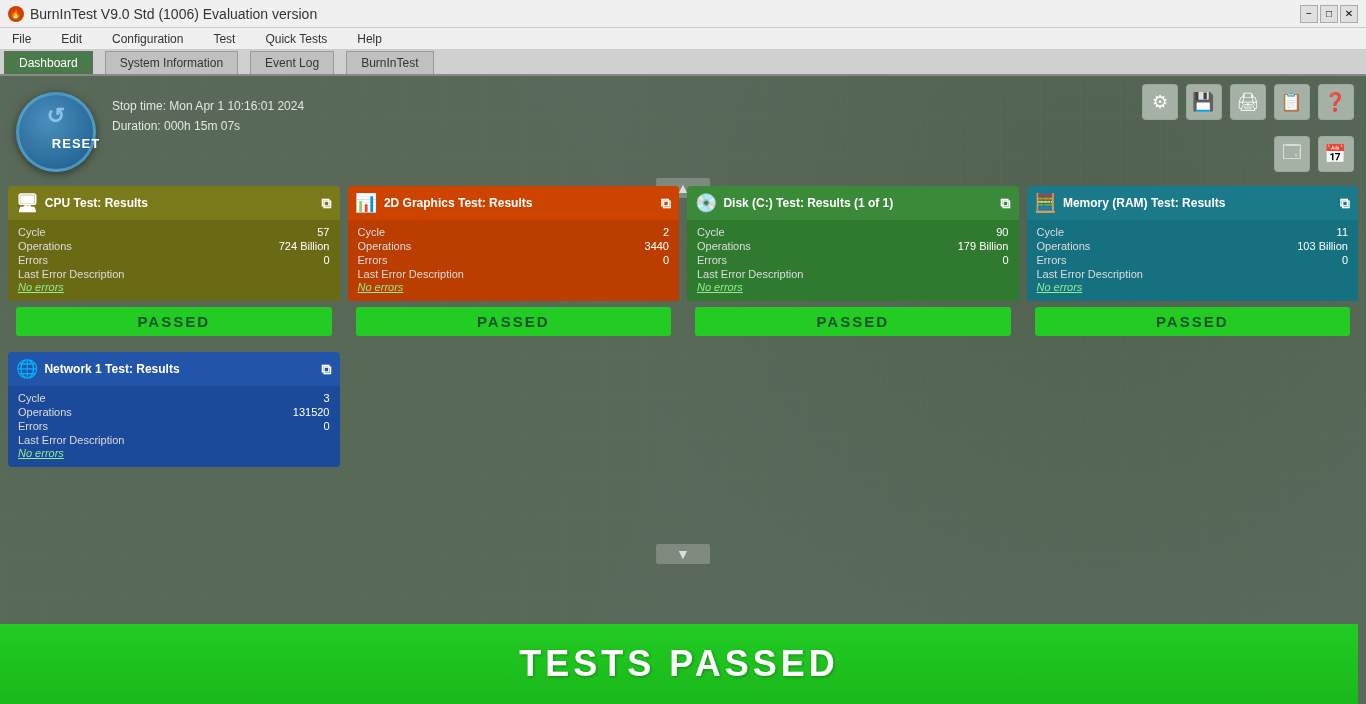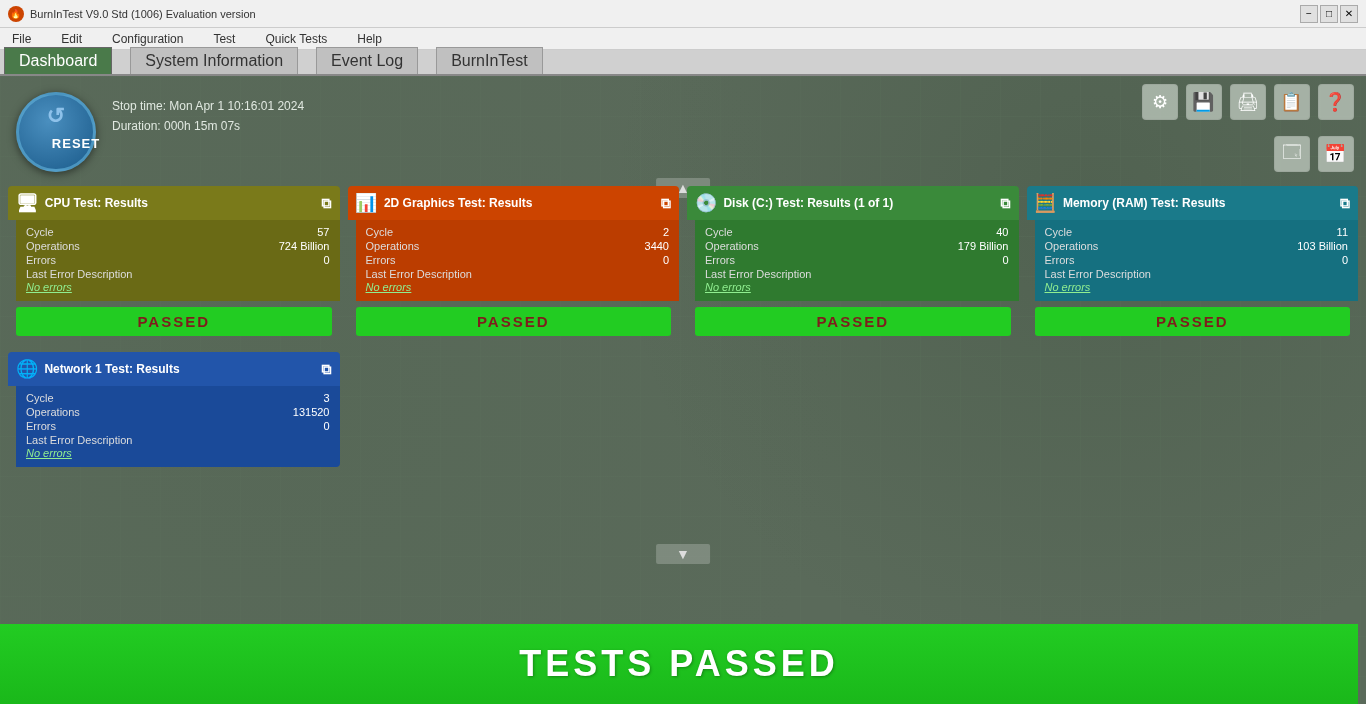--- a/index.html
+++ b/index.html
@@ -10,21 +10,21 @@
       background: #f0f0f0;
       height: 28px;
       display: flex;
       align-items: center;
       justify-content: space-between;
       padding: 0 8px;
       border-bottom: 1px solid #ccc;
     }
     .title-bar-left { display: flex; align-items: center; gap: 6px; }
     .title-bar-icon { width: 16px; height: 16px; background: #cc4400; border-radius: 50%; display: flex; align-items: center; justify-content: center; font-size: 9px; color: white; }
-    .title-bar-text { font-size: 11px; color: #333; }
+    .title-bar-text { font-size: 14px; color: #333; }
     .title-bar-controls { display: flex; gap: 2px; }
     .title-btn { width: 18px; height: 18px; background: #e0e0e0; border: 1px solid #aaa; cursor: pointer; font-size: 10px; display: flex; align-items: center; justify-content: center; }
 
     
     .menu-bar {
       background: #f0f0f0;
       height: 22px;
       display: flex;
       align-items: center;
       padding: 0 4px;
@@ -42,27 +42,27 @@
     .tab-bar {
       background: #d0d0d0;
       height: 26px;
       display: flex;
       align-items: flex-end;
       padding: 0 4px;
       border-bottom: 2px solid #888;
     }
     .tab {
       padding: 4px 14px;
-      font-size: 16px;
+      font-size: 12px;
       color: #333;
       cursor: pointer;
       background: #c0c0c0;
       border: 1px solid #999;
       border-bottom: none;
-      margin-right: 18px;
+      margin-right: 12px;
     }
     .tab.active {
       background: #4a7a4a;
       color: white;
       border-color: #666;
     }
 
     
     .main-content {
       background: #5a6a5a;
@@ -190,36 +190,35 @@
       font-size: 12px;
     }
     .card-header-left { display: flex; align-items: center; gap: 6px; }
     .card-icon { font-size: 18px; }
     .card-expand { font-size: 14px; cursor: pointer; }
 
     .card-body {
       padding: 6px 10px 4px;
       color: #f0f0f0;
       font-size: 11px;
-      margin-left: 8px;
     }
     .card-row {
       display: flex;
       justify-content: space-between;
       margin-bottom: 2px;
     }
     .card-label { color: #ddd; }
     .card-value { color: white; font-weight: 500; }
     .card-error-label { color: #ddd; margin-bottom: 1px; }
     .card-error-value { color: #90ee90; font-style: italic; margin-bottom: 4px; text-decoration: underline; }
 
     .card-passed {
       margin: 6px 8px 8px;
       background: #22cc22;
-      color: #7f1d1d;
+      color: #14532d;
       font-weight: bold;
       font-size: 15px;
       letter-spacing: 2px;
       text-align: center;
       padding: 6px;
       border-radius: 3px;
     }
 
     
     .card-cpu .card-header { background: #7a7a1a; }
@@ -404,21 +403,21 @@
         <div class="card-header">
           <div class="card-header-left">
             <span class="card-icon">💿</span>
             <span>Disk (C:) Test: Results (1 of 1)</span>
           </div>
           <span class="card-expand">⧉</span>
         </div>
         <div class="card-body">
           <div class="card-row">
             <span class="card-label">Cycle</span>
-            <span class="card-value">40</span>
+            <span class="card-value">90</span>
           </div>
           <div class="card-row">
             <span class="card-label">Operations</span>
             <span class="card-value">179 Billion</span>
           </div>
           <div class="card-row">
             <span class="card-label">Errors</span>
             <span class="card-value">0</span>
           </div>
           <div class="card-error-label">Last Error Description</div>

